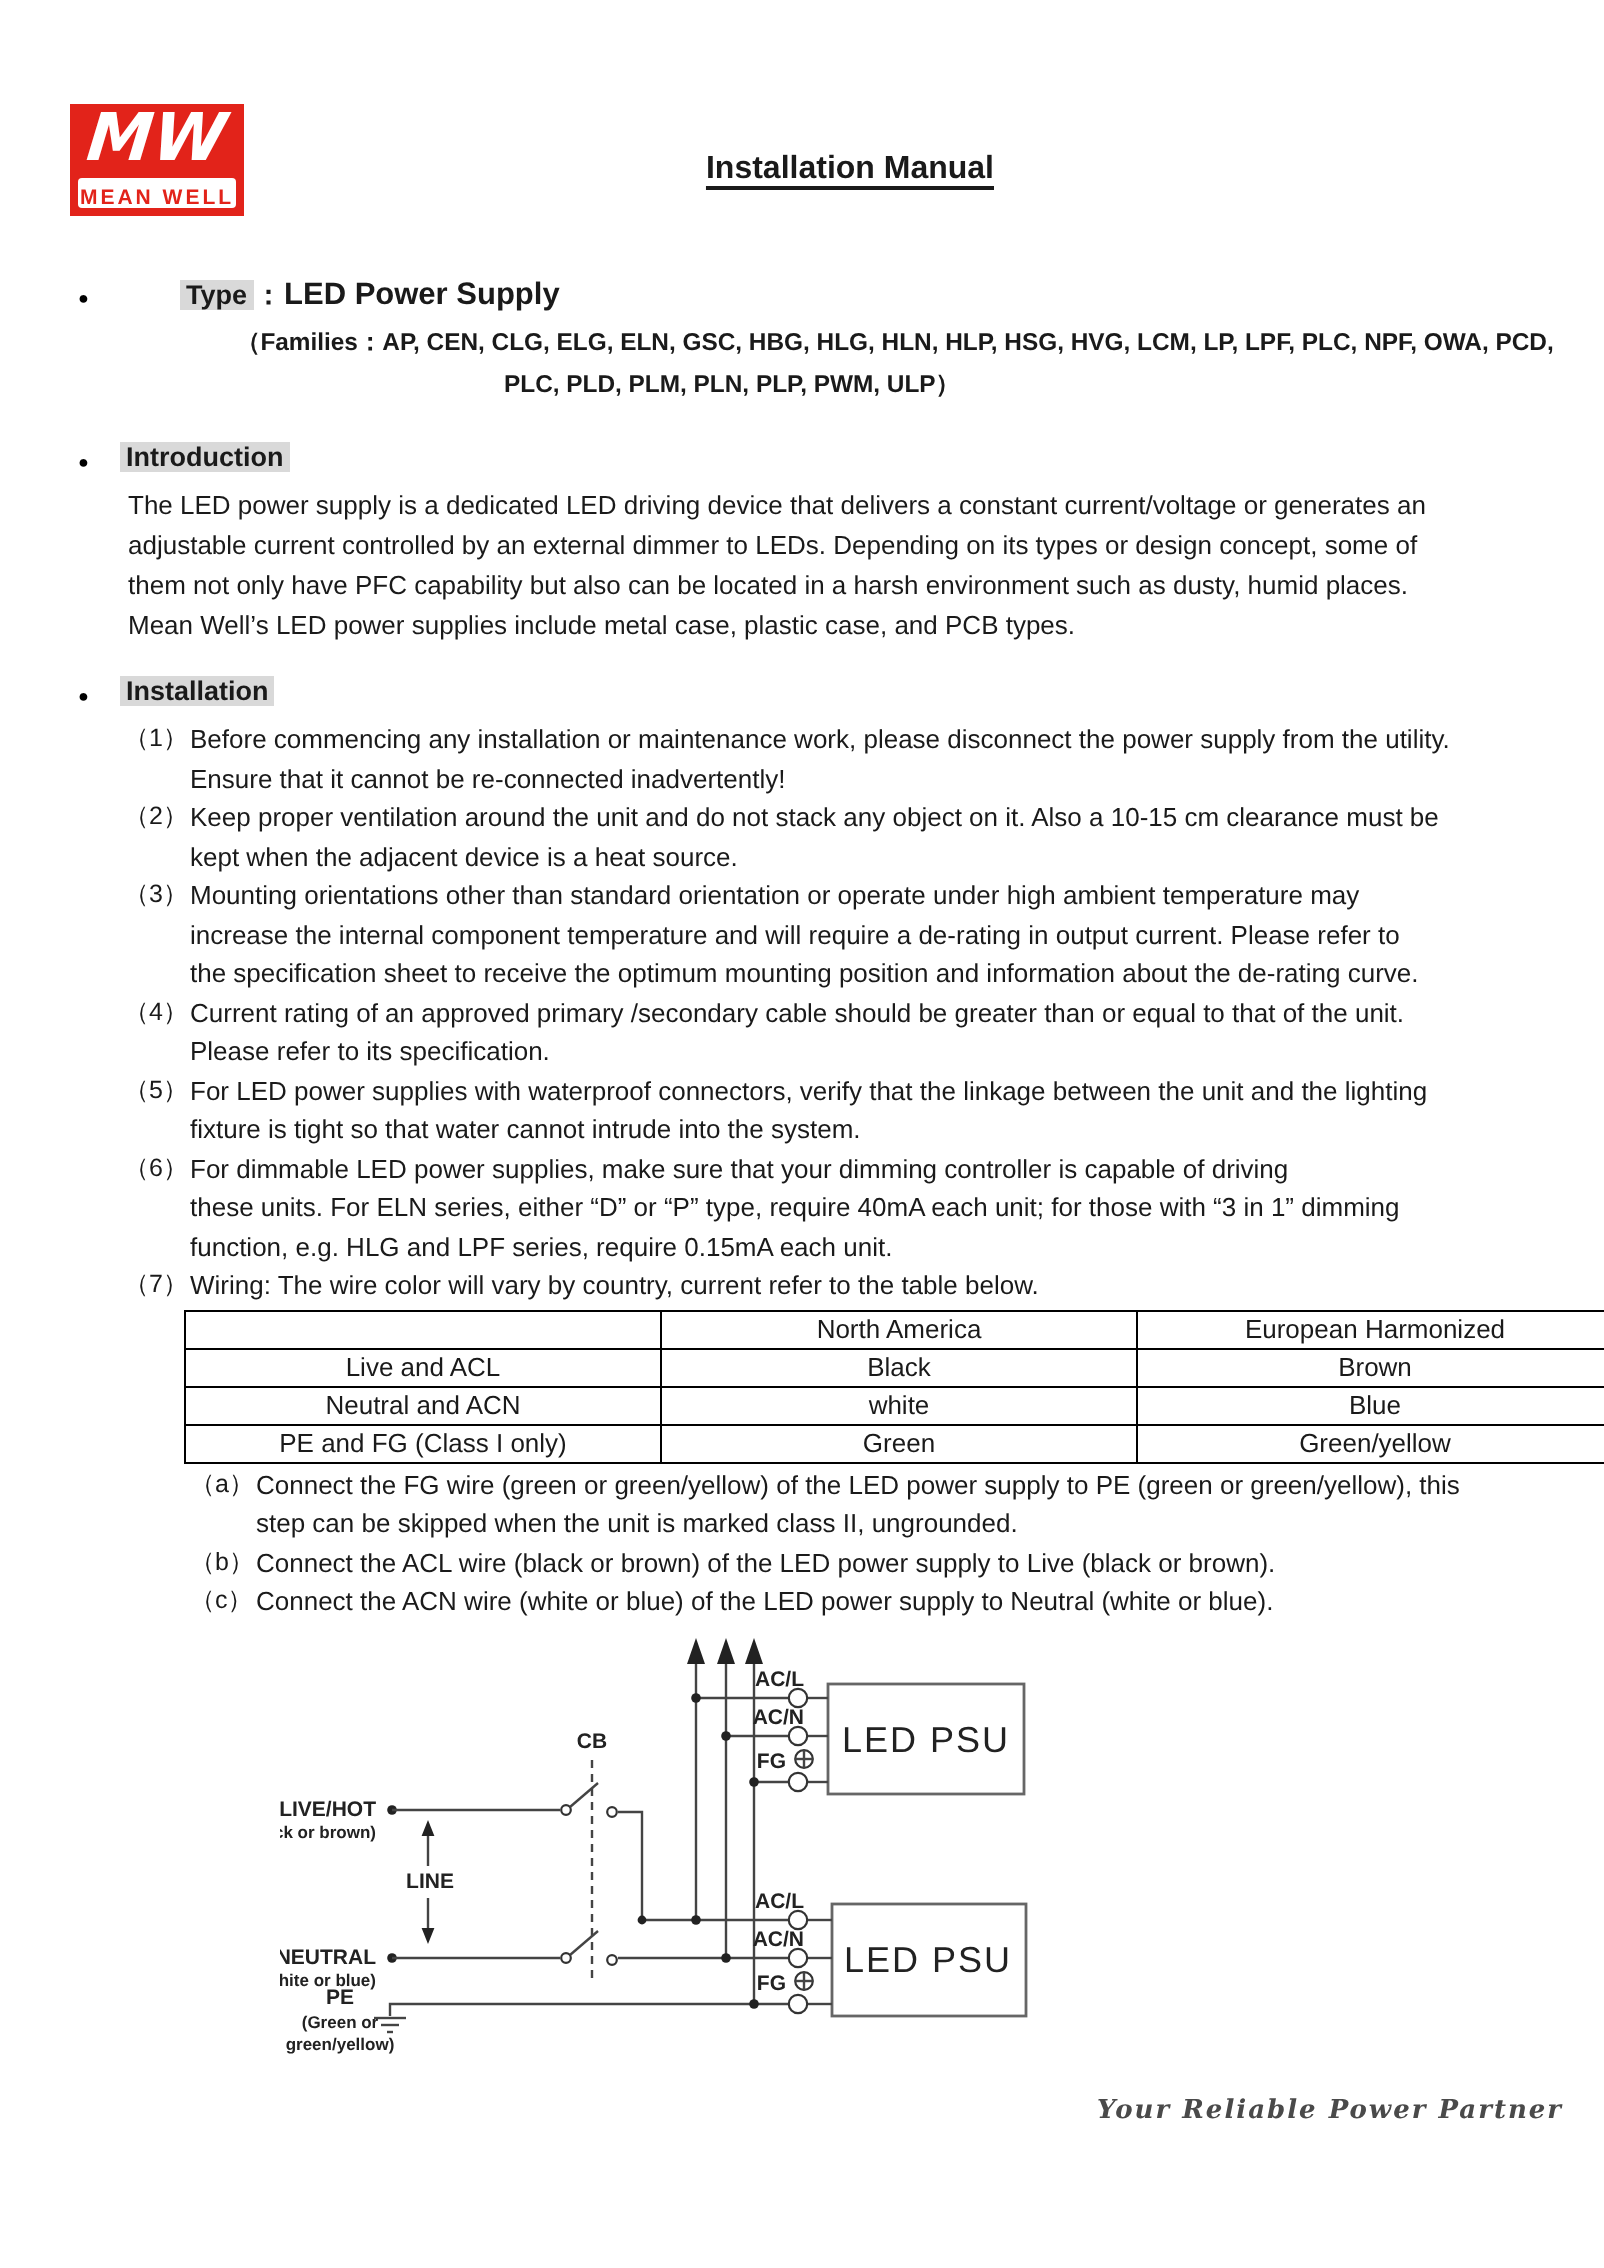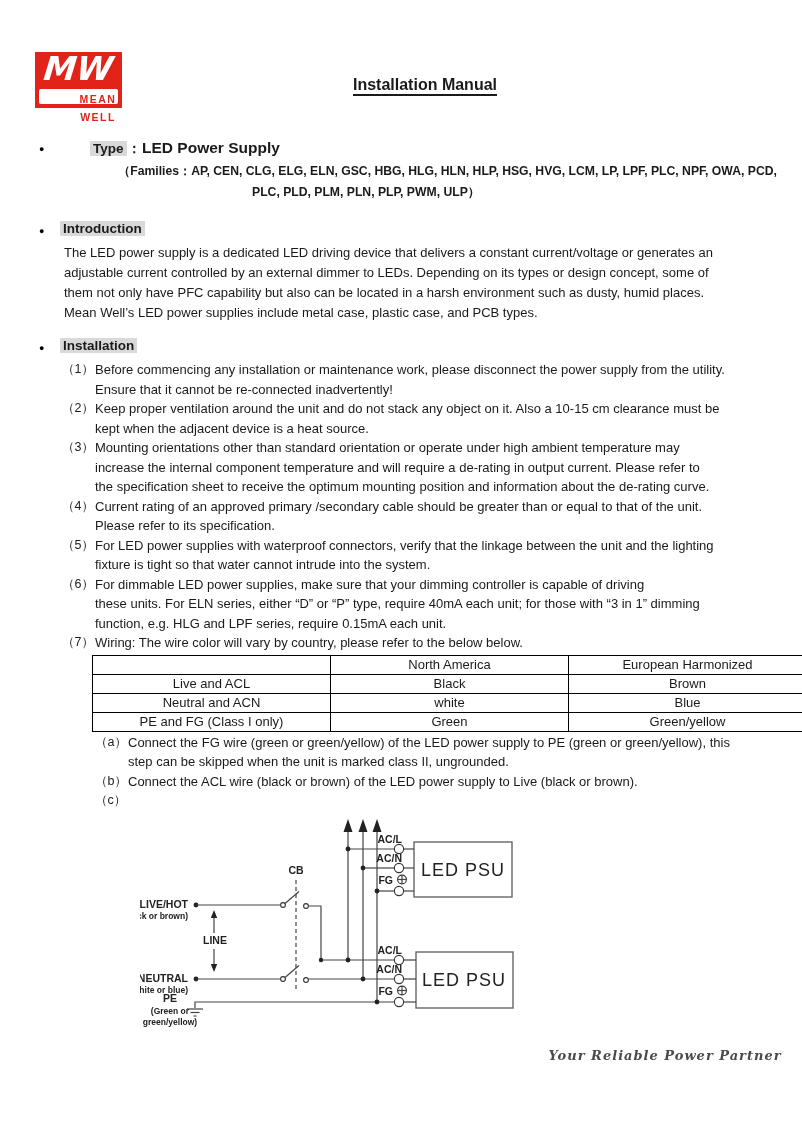--- a/index.html
+++ b/index.html
@@ -13,21 +13,21 @@
 
   
   .logo { left:35px; top:52px; width:87px; height:56px; background:#e2231a; }
   .logo-mw {
     position:absolute; left:0; right:0; top:-3px; text-align:center;
     font-family:"DejaVu Sans", sans-serif; font-style:italic; font-weight:bold;
     font-size:33px; color:#fff; letter-spacing:0px; transform:skewX(-6deg);
   }
   .logo-strip {
     position:absolute; left:4px; right:4px; bottom:4px; height:15px;
-    background:#fff; border-radius:2px; text-align:center;padding-left:39px;
+    background:#fff; border-radius:2px; text-align:center;
   }
   .logo-strip span {
     font-size:10.5px; font-weight:bold; color:#e2231a; letter-spacing:1.5px;
     line-height:15px;
   }
 
   
   .title {
     left:48px; right:0; top:76px; text-align:center;
     font-size:16px; font-weight:bold;
@@ -152,21 +152,21 @@
 fixture is tight so that water cannot intrude into the system.</div>
     </div>
     <div class="item">
       <span class="marker">（6）</span>
       <div class="itext">For dimmable LED power supplies, make sure that your dimming controller is capable of driving
 these units. For ELN series, either “D” or “P” type, require 40mA each unit; for those with “3 in 1” dimming
 function, e.g. HLG and LPF series, require 0.15mA each unit.</div>
     </div>
     <div class="item">
       <span class="marker">（7）</span>
-      <div class="itext">Wiring: The wire color will vary by country, please refer to the below below.</div>
+      <div class="itext">Wiring: The wire color will vary by country, current refer to the table below.</div>
     </div>
 
     <table class="wire">
       <tbody>
           <tr>
         <td></td>
         <td>North America</td>
         <td>European Harmonized</td>
       </tr>
       <tr>
@@ -191,20 +191,21 @@
       <span class="smarker">（a）</span>
       <div class="stext">Connect the FG wire (green or green/yellow) of the LED power supply to PE (green or green/yellow), this
 step can be skipped when the unit is marked class II, ungrounded.</div>
     </div>
     <div class="sub">
       <span class="smarker">（b）</span>
       <div class="stext">Connect the ACL wire (black or brown) of the LED power supply to Live (black or brown).</div>
     </div>
     <div class="sub">
       <span class="smarker">（c）</span>
+      <div class="stext">Connect the ACN wire (white or blue) of the LED power supply to Neutral (white or blue).</div>
     </div>
   </div>
 
   <svg class="abs diagram" viewBox="0 0 460 230">
 
     <line class="wire-ln" x1="208" y1="19" x2="208" y2="148"></line>
     <line class="wire-ln" x1="223" y1="19" x2="223" y2="167"></line>
     <line class="wire-ln" x1="237" y1="19" x2="237" y2="190"></line>
     <polygon class="dot" points="208,7 203.5,20 212.5,20"></polygon>
     <polygon class="dot" points="223,7 218.5,20 227.5,20"></polygon>

